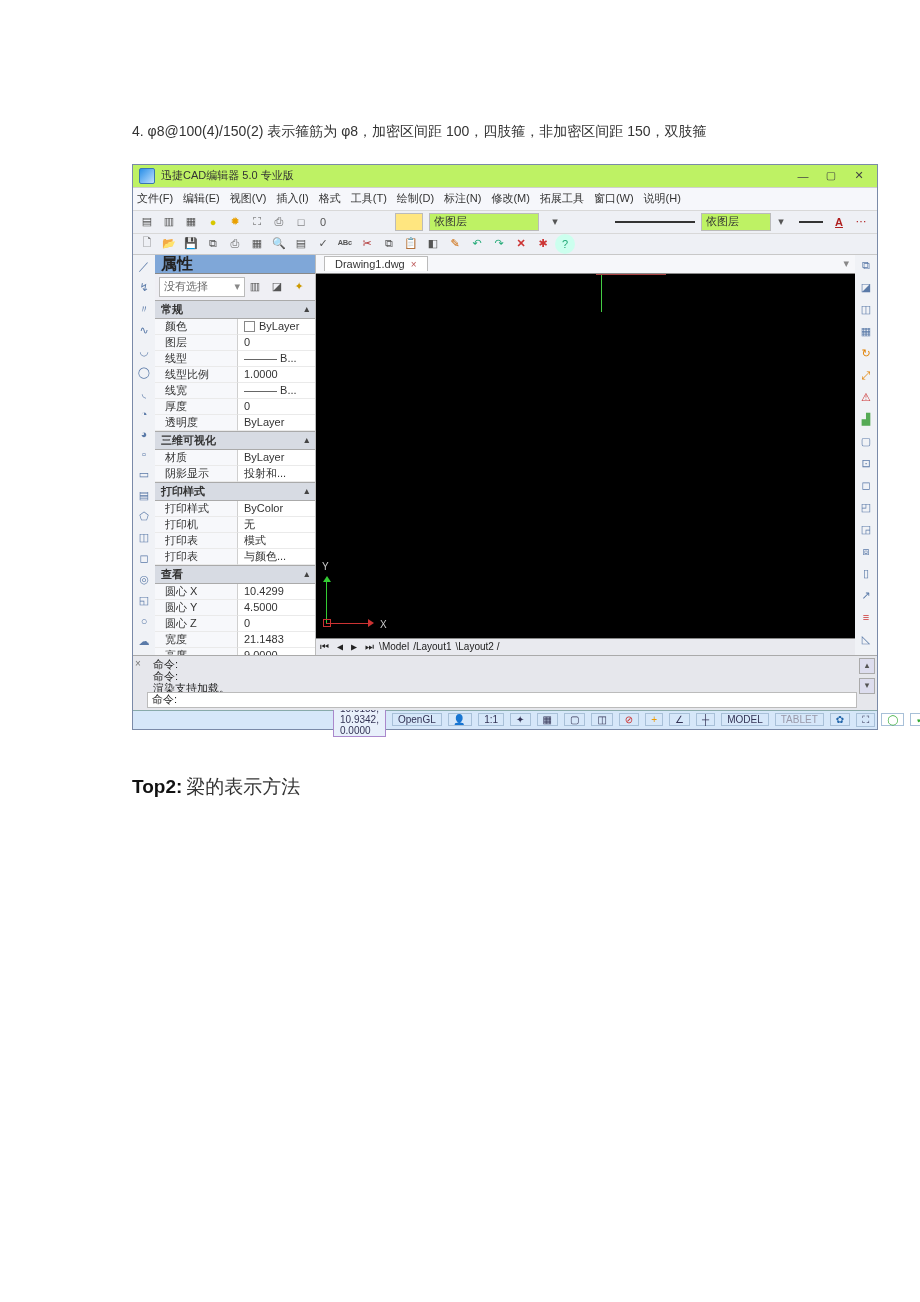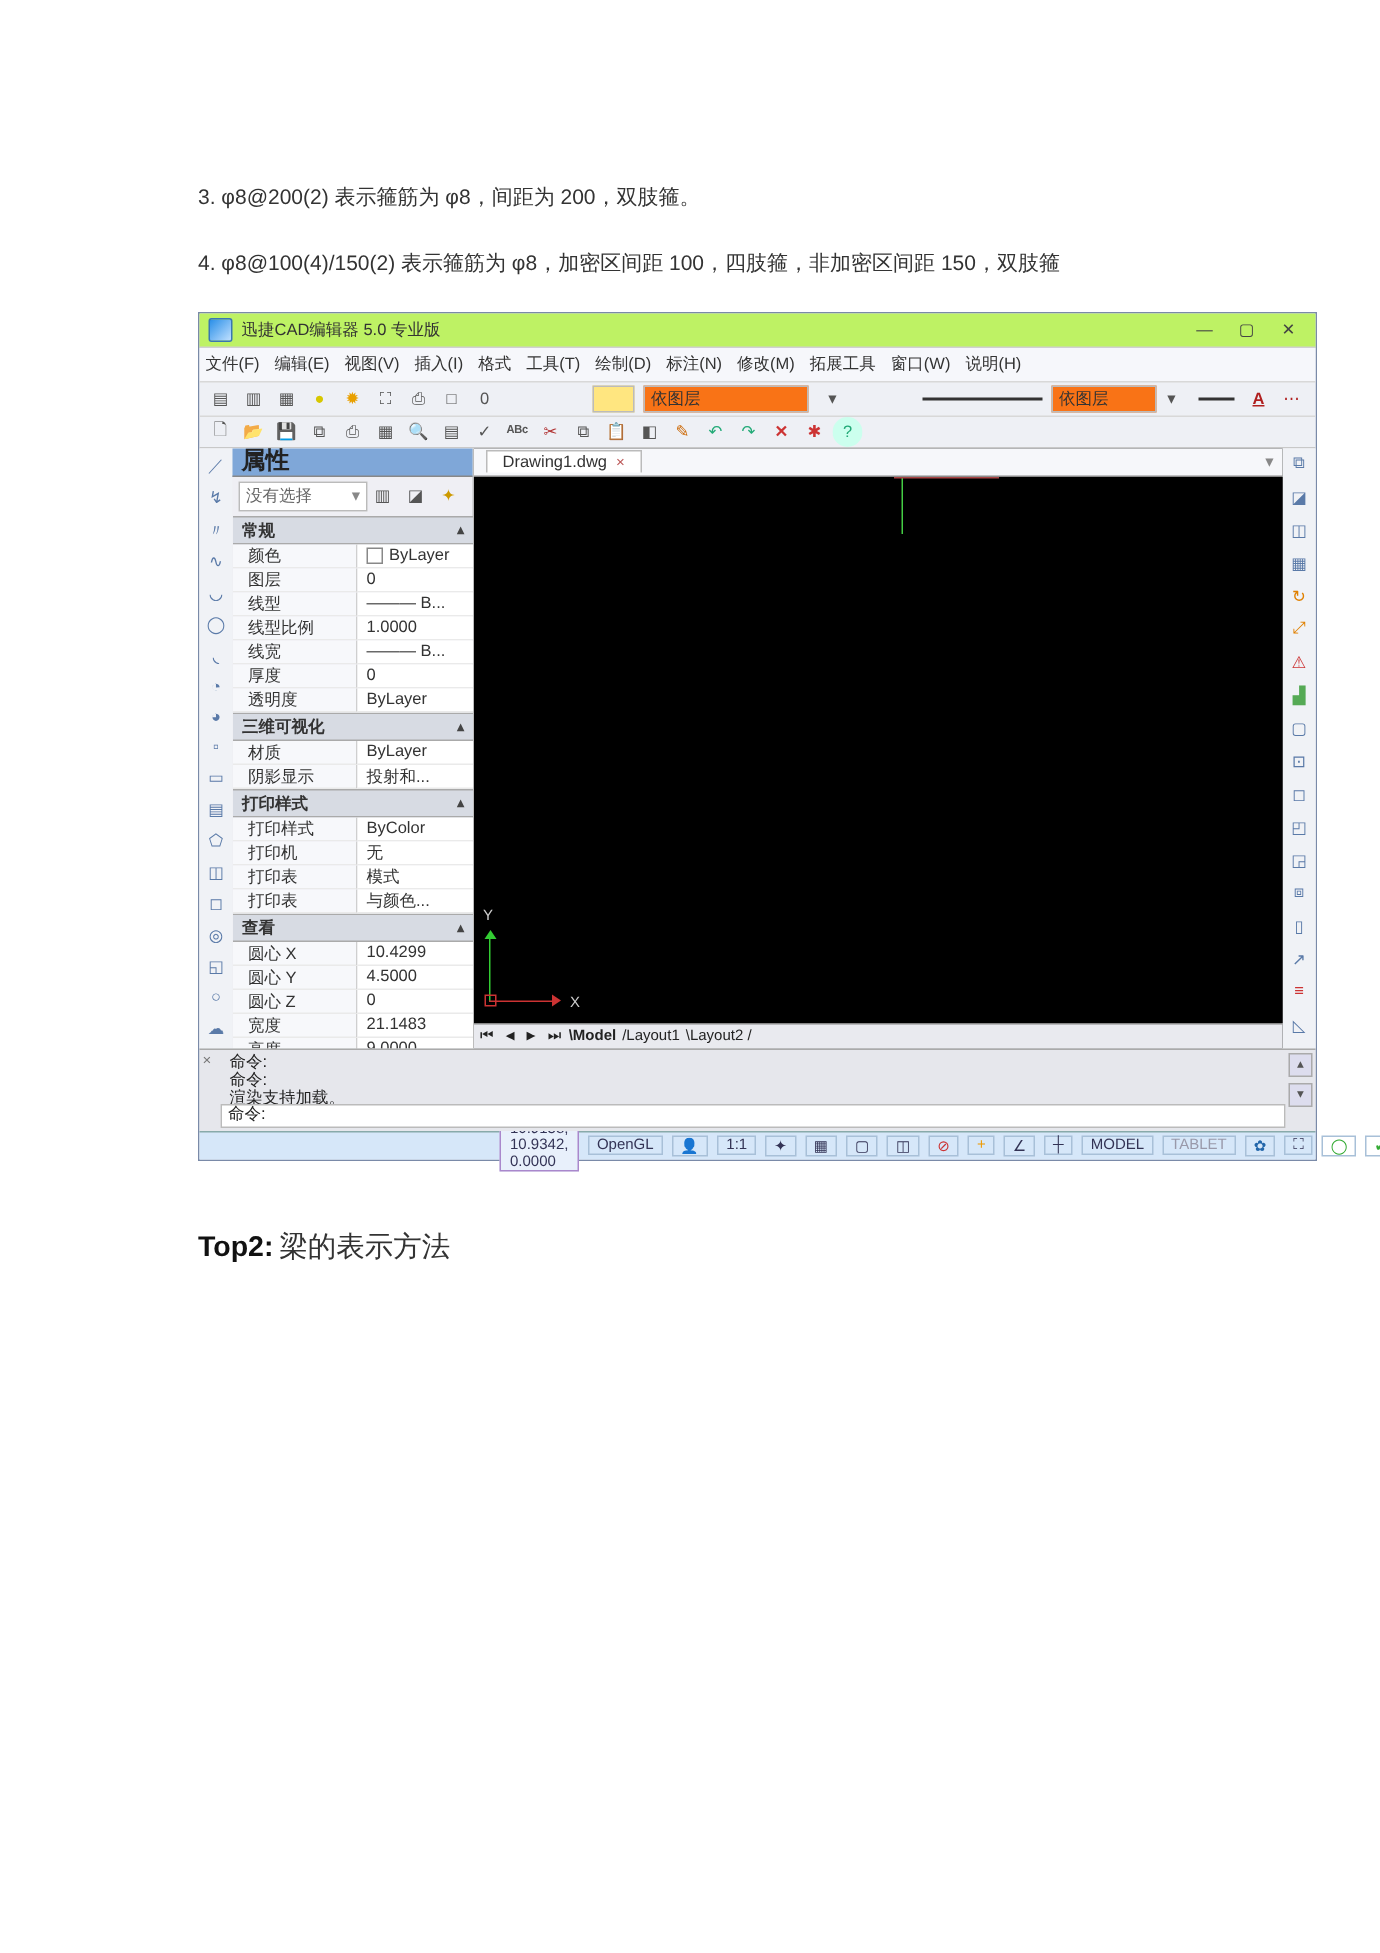--- a/index.html
+++ b/index.html
@@ -7,21 +7,21 @@
   .doc p { margin:0 0 20px; line-height:1.7; }
   .cad-shot { margin:14px 0 44px; border:1px solid #7a8aa8; width:744px; box-shadow:0 0 0 0; background:#fff; font-family:"Microsoft YaHei","SimSun",sans-serif; font-size:11px; }
   .title-row { display:flex; align-items:center; height:22px; background:#bef264; border-bottom:1px solid #d0d0d0; padding:0 4px 0 6px; }
   .app-ico { width:14px; height:14px; background:linear-gradient(135deg,#2a8fe8,#c0e0ff); border:1px solid #3a76b2; border-radius:2px; margin-right:6px; }
   .app-title { flex:1; font-weight:400; color:#333; }
   .win-btn { width:28px; text-align:center; color:#444; }
   .menu-row { display:flex; height:18px; align-items:center; padding:2px 4px; background:#f6f7fb; font-size:11px; color:#333; }
   .menu-row span { margin-right:10px; white-space:nowrap; }
   .tool-row { display:flex; align-items:center; height:22px; background:#eef0f5; border-top:1px solid #d8d8d8; border-bottom:1px solid #d8d8d8; padding:0 4px; }
   .tbtn { width:18px; height:18px; margin-right:2px; border:1px solid transparent; display:flex; align-items:center; justify-content:center; color:#555; font-size:11px; }
-  .layer-box { height:16px; border:1px solid #bbb; background:#f97316; display:flex; align-items:center; padding:0 4px; font-size:11px; }
+  .layer-box { height:16px; border:1px solid #bbb; background:#bef264; display:flex; align-items:center; padding:0 4px; font-size:11px; }
   .spacer { flex:1; }
   .tool-row2 { display:flex; align-items:center; height:20px; background:#eef0f5; border-bottom:1px solid #c8c8c8; padding:0 4px; }
   .body-row { display:flex; height:400px; background:#eef0f5; }
   .left-tools, .right-tools { width:18px; display:flex; flex-direction:column; align-items:center; padding:4px 2px; gap:8px; background:#f0f2f6; }
   .vbtn { width:14px; height:14px; color:#5a7aa8; font-size:11px; text-align:center; }
   .prop-panel { width:160px; background:#efeff4; border-right:1px solid #bcbcbc; display:flex; flex-direction:column; }
   .prop-title { background:#7fa7d8; color:#222; font-weight:700; height:18px; line-height:18px; padding-left:6px; border-bottom:1px solid #888; font-size:16px; }
   .prop-head { display:flex; align-items:center; height:22px; padding:2px 4px; }
   .prop-head .sel { flex:1; height:18px; border:1px solid #bbb; background:#fff; padding:0 4px; font-size:11px; display:flex; align-items:center; color:#666; }
   .prop-scroll { flex:1; overflow:auto; }
@@ -41,39 +41,38 @@
   .xlabel { position:absolute; left:64px; bottom:8px; color:#ccc; font-size:10px; }
   .yaxis-line { position:absolute; left:10px; bottom:14px; width:1px; height:44px; background:#3c3; }
   .yaxis-head { position:absolute; left:7px; bottom:56px; width:0; height:0; border-bottom:6px solid #3c3; border-left:4px solid transparent; border-right:4px solid transparent; }
   .ylabel { position:absolute; left:6px; bottom:66px; color:#ccc; font-size:10px; }
   .origin { position:absolute; left:7px; bottom:11px; width:6px; height:6px; border:1px solid #c33; }
   .cursorV { position:absolute; top:0; left:285px; height:38px; width:1px; background:#4c4; }
   .cursorH { position:absolute; top:0; left:280px; width:70px; height:1px; background:#a44; }
   .btm-tabs { height:16px; background:#e9eaef; border-top:1px solid #888; display:flex; align-items:center; font-size:10px; color:#222; padding:0 4px; }
   .btm-tabs .nav { font-family:monospace; letter-spacing:1px; }
   .btm-tabs .t { margin-left:4px; }
-  .btm-tabs .t.on { font-weight:700; }
+  .btm-tabs .t.on { font-weight:400; }
   .log { height:50px; background:#e6e7ec; border-top:1px solid #aaa; font-size:11px; color:#222; padding:2px 6px; line-height:12px; position:relative; overflow:hidden; }
   .log .close { position:absolute; left:2px; top:2px; font-size:10px; color:#777; }
   .log .sb-up { position:absolute; right:2px; top:2px; width:14px; height:14px; background:#dde; border:1px solid #aaa; font-size:9px; text-align:center; color:#555;}
   .log .sb-dn { position:absolute; right:2px; bottom:16px; width:14px; height:14px; background:#dde; border:1px solid #aaa; font-size:9px; text-align:center; color:#555;}
   .status { height:18px; background:#d6e7f9; border-top:1px solid #8aa; display:flex; align-items:center; font-size:10px; color:#335; }
   .status .coord { margin-left:200px; padding:0 6px; border:1px solid #a8c; background:#e8f0fb; }
   .status .pill { margin-left:6px; padding:0 5px; border:1px solid #a8c0d8; }
   .heading { margin-top:24px; }
   .heading strong { font-size:19px; color:#111; }
   .heading .htxt { font-size:19px; }
 </style>
 </head>
 <body>
 
 <div class="page">
 
   <div class="doc">
-    <p>3. φ8@200(2) 表示箍筋为 φ8，间距为 200，双肢箍。</p>
     <p>4. φ8@100(4)/150(2) 表示箍筋为 φ8，加密区间距 100，四肢箍，非加密区间距 150，双肢箍</p>
   </div>
 
   <div class="cad-shot">
 
     <div class="title-row">
       <div class="app-ico"></div>
       <div class="app-title">迅捷CAD编辑器 5.0 专业版</div>
       <div class="win-btn">—</div>
       <div class="win-btn">▢</div>

